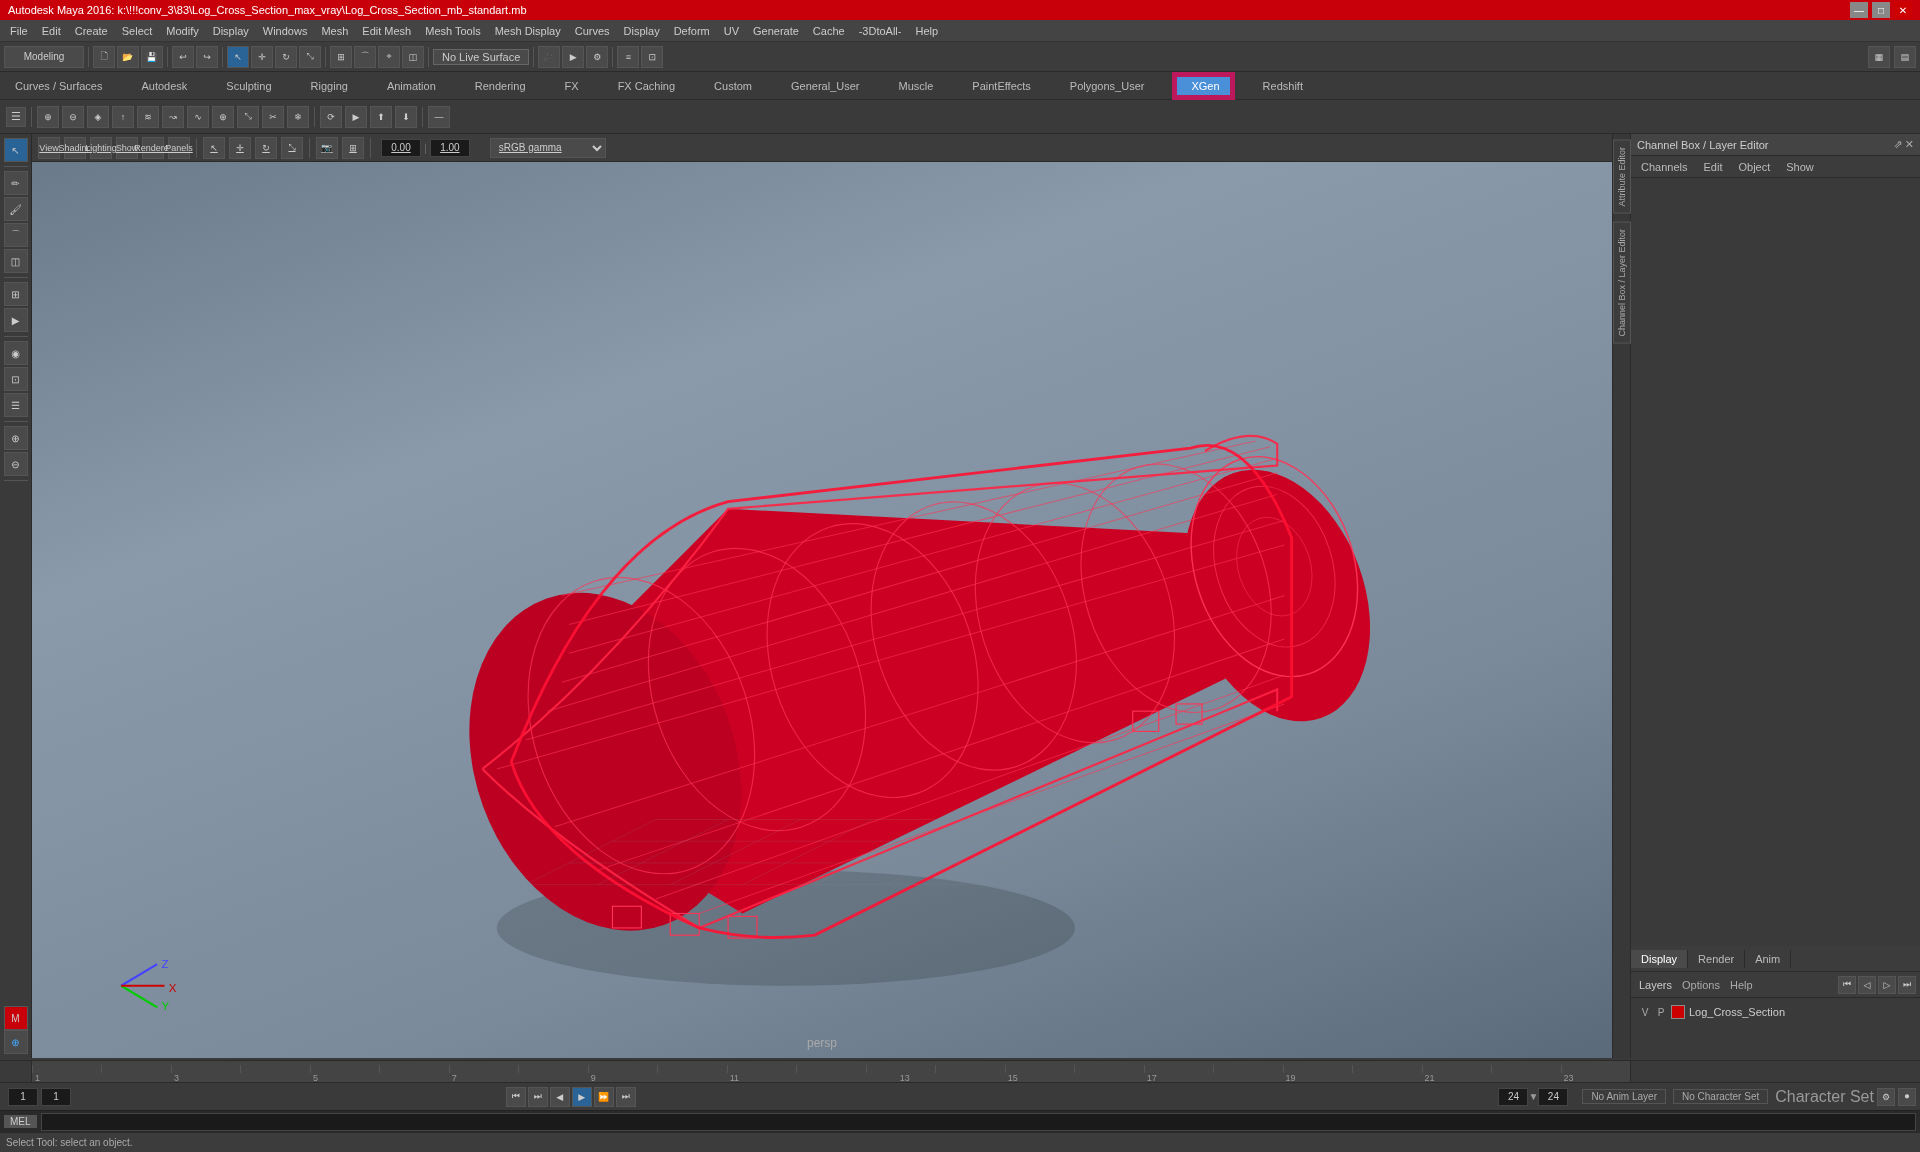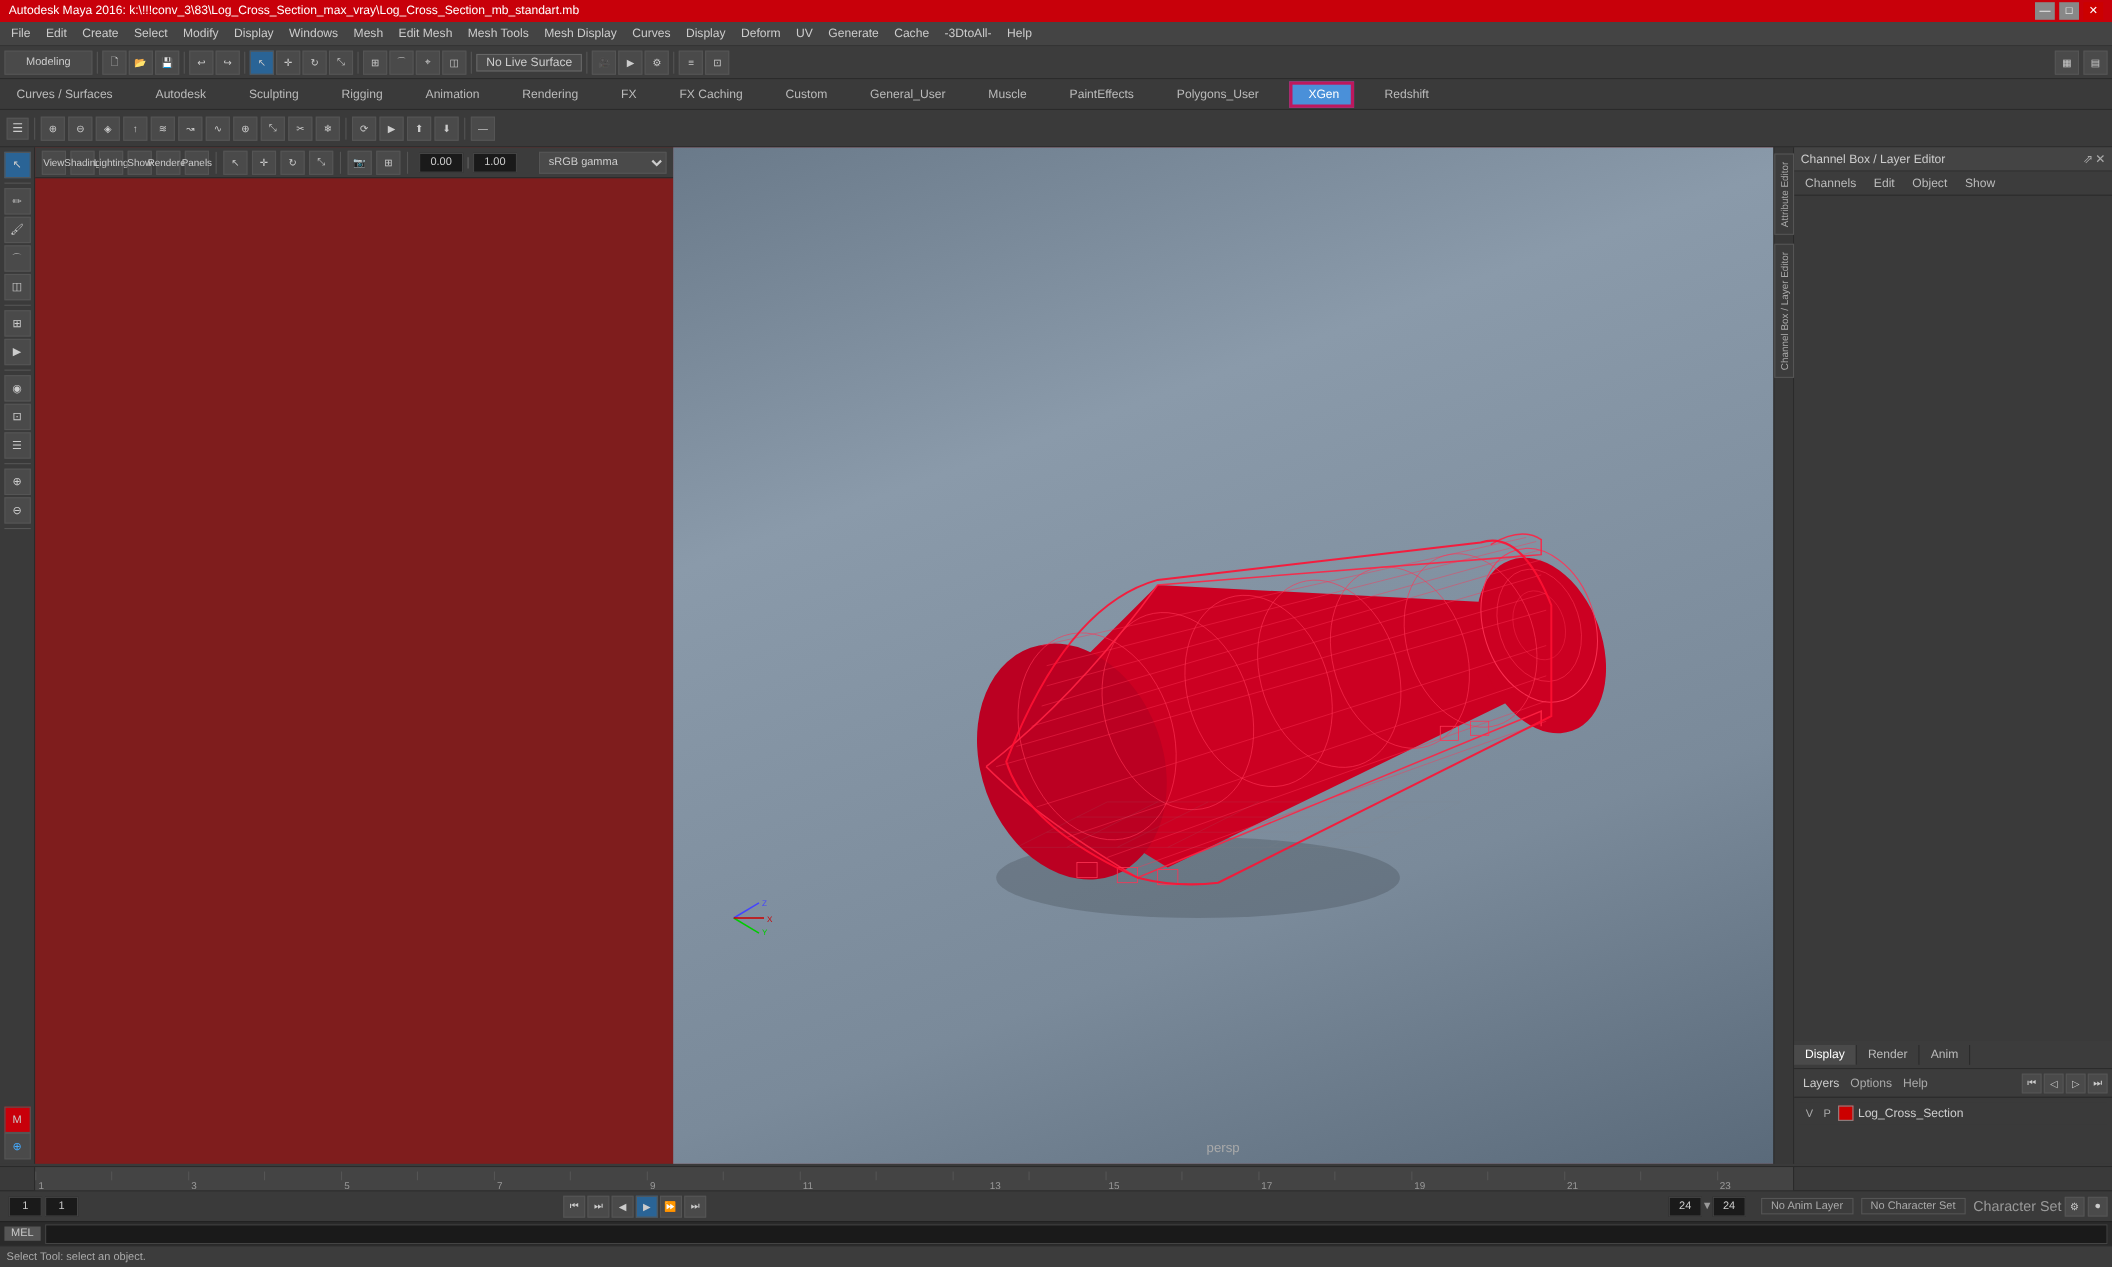--- a/index.html
+++ b/index.html
@@ -88,21 +88,21 @@
       cursor: pointer;
       color: #bbbbbb;
       font-size: 11px;
       border: 1px solid transparent;
     }
 
     
     .workspace-tab.xgen {
       background: #4a90d9;
       color: white;
-      border: 3px solid #be185d;
+      border: 5px solid #be185d;
       padding-left: 14px;
     }
 
     
     #xgen-toolbar {
       width: 100%;
       height: 34px;
       background: #3a3a3a;
       display: flex;
       align-items: center;
@@ -147,22 +147,23 @@
       width: 24px;
       height: 1px;
       background: #555;
       margin: 2px 0;
     }
 
     
     #viewport-container {
       flex: 1;
       display: flex;
-      flex-direction: row;
-      background: #7f1d1d;
+      flex-direction: column;
+      background: #f0abfc;
+      text-decoration: underline;
     }
     #viewport-toolbar {
       height: 28px;
       background: #3c3c3c;
       display: flex;
       align-items: center;
       padding: 0 6px;
       gap: 4px;
       border-bottom: 1px solid #2a2a2a;
     }
@@ -871,21 +872,21 @@
       <input type="text" class="range-input" value="24" style="">
       <span style="font-size:10px; color:#999;">▼</span>
       <input type="text" class="range-input" value="24" style="">
     </div>
     <div style="width:4px;"></div>
 
     <div style="background:#3c3c3c; border:1px solid #555; padding:1px 8px; font-size:10px; color:#aaaaaa; cursor:pointer;">No Anim Layer</div>
 
     <div style="background:#3c3c3c; border:1px solid #555; padding:1px 8px; font-size:10px; color:#aaaaaa; cursor:pointer; margin-left:4px;">No Character Set</div>
 
-    <span style="font-size:13px; color:#999; margin-left:4px;">Character Set</span>
+    <span style="font-size:16px; color:#999; margin-left:4px;">Character Set</span>
     <div class="tb-btn" style="width:18px; height:18px; font-size:9px;">⚙</div>
     <div class="tb-btn" style="width:18px; height:18px; font-size:9px;">⏺</div>
   </div>
 
   <div id="command-line" style="height:22px; background:#2a2a2a; display:flex; align-items:center; padding:0 4px; gap:4px; border-top:1px solid #222;">
     <div id="mel-label">MEL</div>
     <input type="text" id="command-input" style="flex: 1 1 0%; height: 18px; background: rgb(26, 26, 26); border: 1px solid rgb(68, 68, 68); color: rgb(204, 204, 204); font-size: 11px; padding: 0px 4px;">
   </div>
 
   <div id="status-bar">

